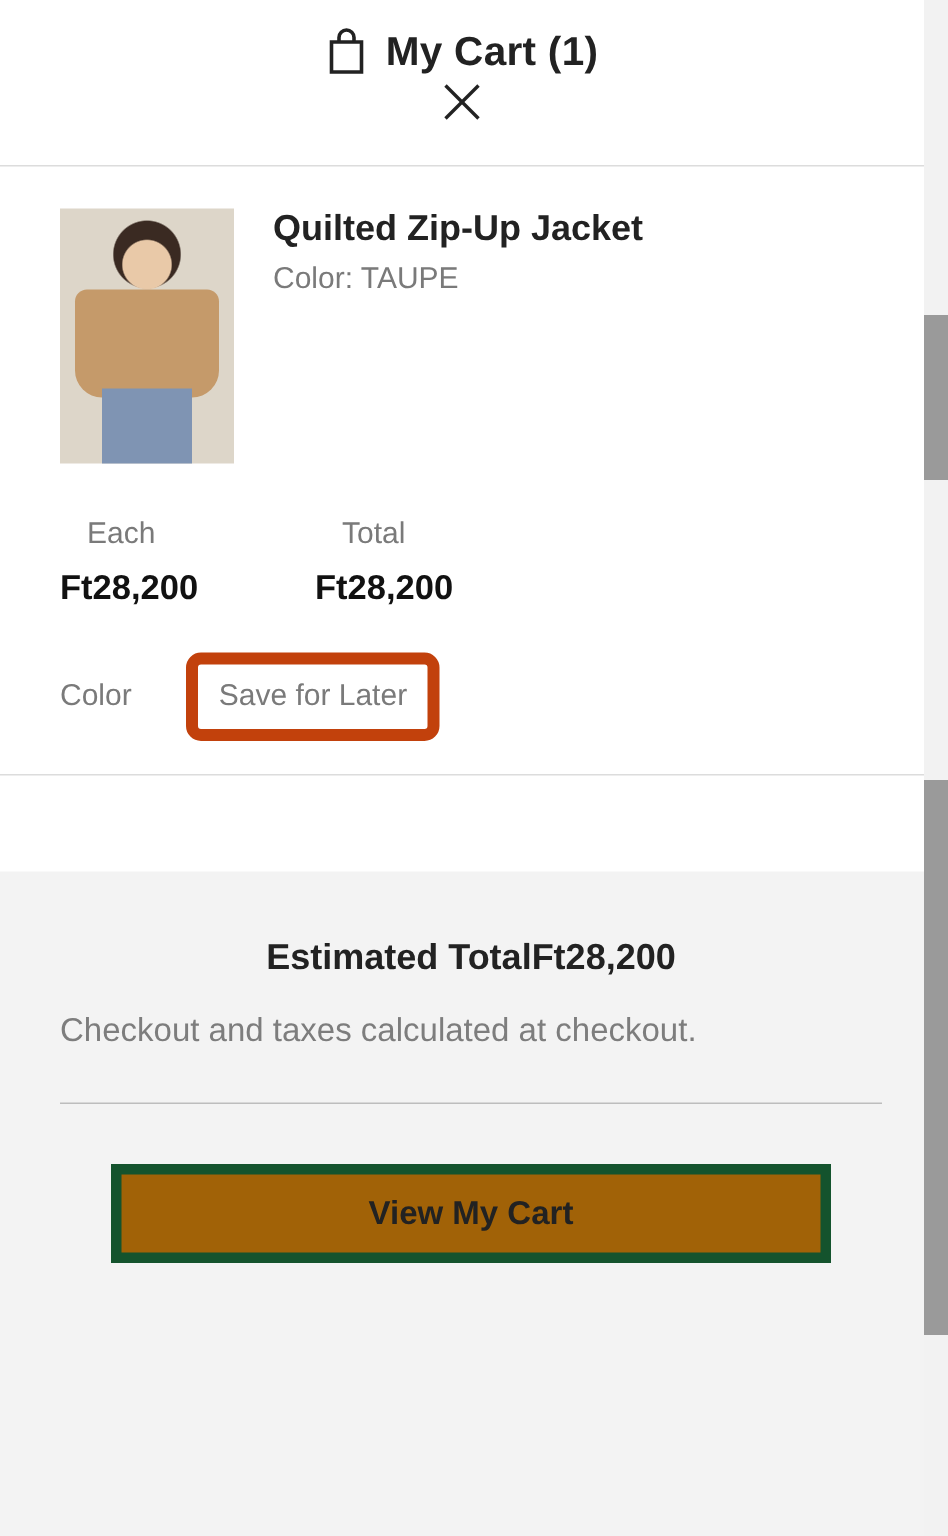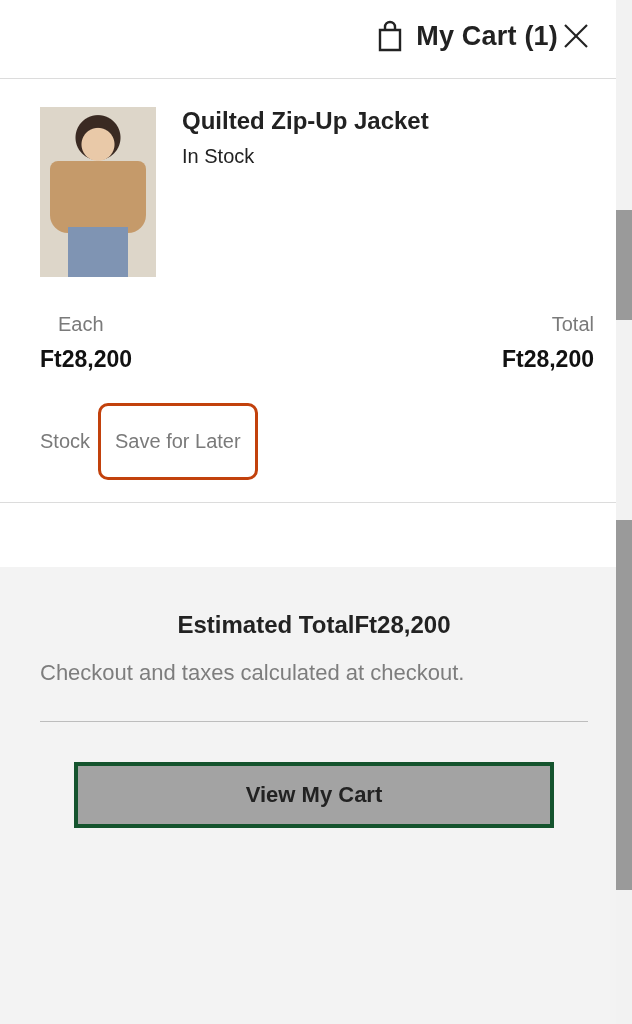--- a/index.html
+++ b/index.html
@@ -33,20 +33,21 @@
   .right-strip .dark {
     position: absolute;
     left: 0; right: 0;
     background: #9a9a9a;
   }
   .header {
     display: flex;
     align-items: center;
     justify-content: flex-end;
     padding: 18px 22px 24px 22px;
+    flex-direction: column;
   }
   .header-left {
     display: flex;
     align-items: center;
     gap: 12px;
   }
   .bag-icon svg { display:block; }
   .header-title {
     font-size: 27px;
     font-weight: 700;
@@ -128,21 +129,21 @@
     margin-top: 36px;
     align-items:flex-start;
   }
   .col {
     display:flex;
     flex-direction:column;
     gap:10px;
   }
   .col.each { width: 170px; }
   .col.qty { width: 220px; align-items:flex-start; }
-  .col.total { flex:1; align-items:flex-end; text-align:right; }
+  .col.total { flex:1; align-items:flex-start; text-align:right; }
   .col-label {
     font-size: 20px;
     color: #7a7a7a;
     margin-left: 18px;
   }
   .col-value {
     font-size: 23px;
     font-weight: 700;
     color: #111;
   }
@@ -163,24 +164,25 @@
   .actions-row {
     display:flex;
     align-items:center;
     gap: 8px;
     margin-top: 30px;
     font-size: 20px;
     color:#7a7a7a;
   }
   .action-link { cursor:pointer; }
   .save-later {
-    border: 3px solid #c2410c;
+    border: 8px solid #c2410c;
     border-radius: 10px;
-    padding: 24px 14px;
+    padding: 10px 14px;
     color:#7a7a7a;
+    margin-left:28px;
   }
   .summary {
     background:#f3f3f3;
     padding: 44px 28px 0 40px;
     margin-top: 64px;
     min-height: 480px;
   }
   .est-row {
     display:flex;
     justify-content:center;
@@ -212,22 +214,22 @@
     display:flex;
     align-items:center;
     justify-content:center;
     height: 66px;
     font-size: 22px;
     font-weight:600;
     cursor:pointer;
     margin: 0 34px;
   }
   .btn-outline {
-    border:4px solid #14532d;
-    background:#a3a3a3;
+    border:7px solid #14532d;
+    background:#a16207;
     color:#222;
   }
   .btn-solid {
     background:#000;
     color:#fff;
     margin-top: 22px;
   }
 </style>
 </head>
 <body>
@@ -257,37 +259,37 @@
   <div class="item-block">
     <div class="item-top">
       <div class="thumb">
         <div class="bg"></div>
         <div class="model"></div>
         <div class="jacket"></div>
         <div class="jeans"></div>
       </div>
       <div class="item-info">
         <div class="item-name">Quilted Zip-Up Jacket</div>
-        <div class="item-stock">In Stock</div>
+        <div class="item-meta">Color: TAUPE</div>
       </div>
     </div>
 
     <div class="price-row">
       <div class="col each">
         <div class="col-label">Each</div>
         <div class="col-value">Ft28,200</div>
       </div>
       <div class="col total">
         <div class="col-label">Total</div>
         <div class="col-value">Ft28,200</div>
       </div>
     </div>
 
     <div class="actions-row">
-      <span class="action-link">Stock</span>
+      <span class="action-link">Color</span>
       <span class="action-link save-later">Save for Later</span>
     </div>
   </div>
 
   <div class="divider-full"></div>
 
   <div class="summary">
     <div class="est-row">
       <span class="est-label">Estimated Total</span>
       <span class="est-value">Ft28,200</span>

